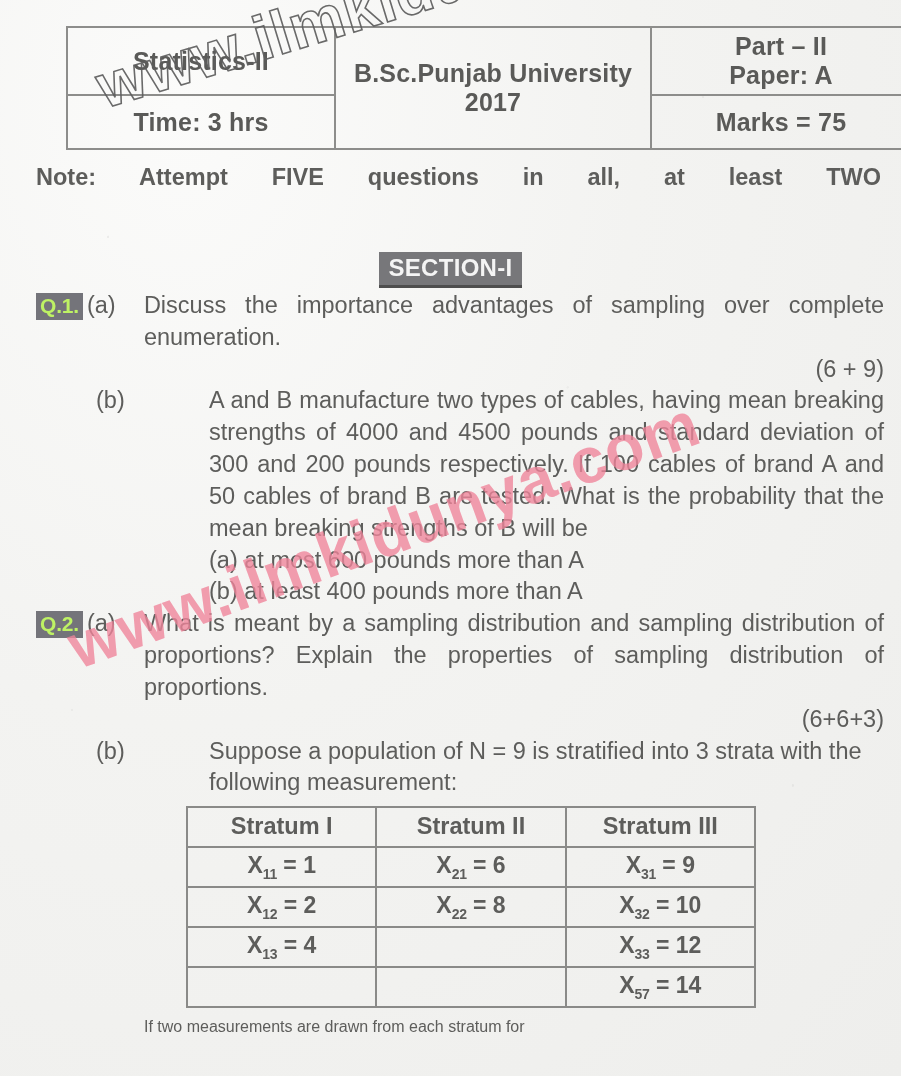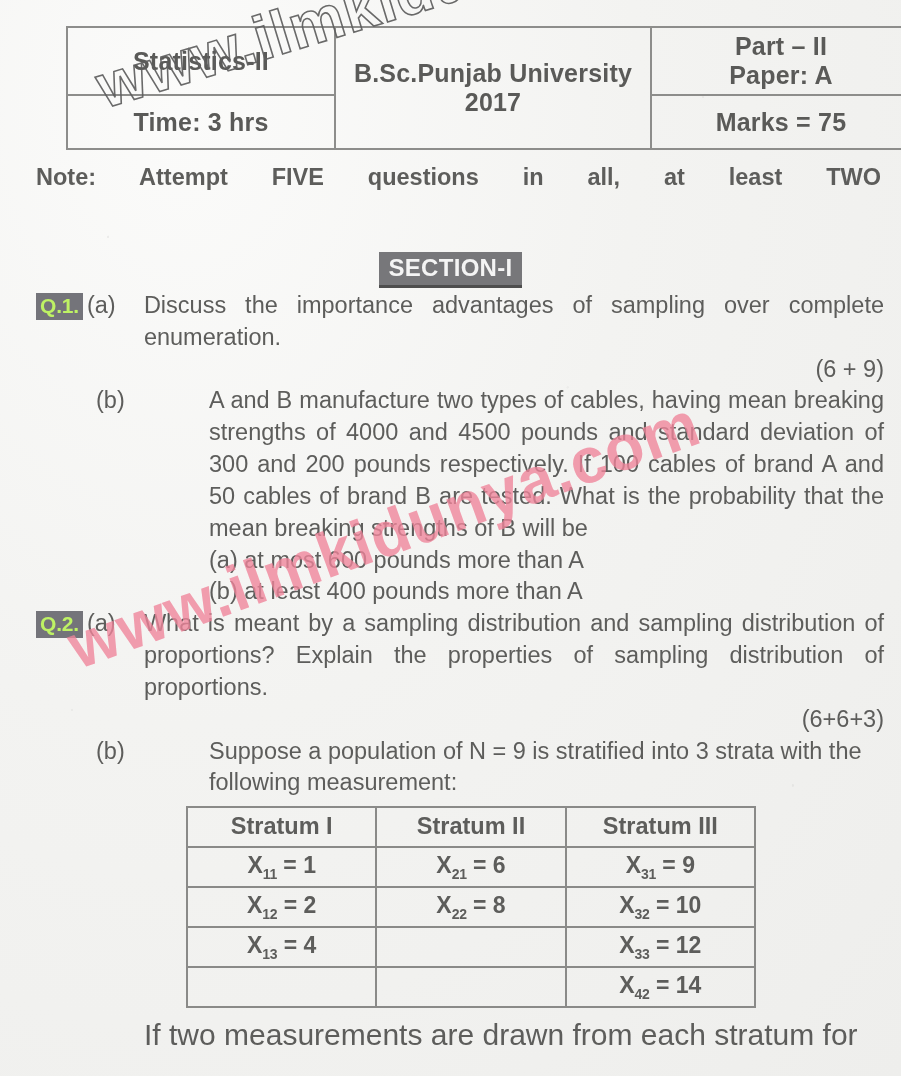--- a/index.html
+++ b/index.html
@@ -176,21 +176,21 @@
     font-size: 14px;
     letter-spacing: -.3px;
   }
 
   
   #closing {
     position: absolute;
     left: 144px;
     top: 1018px;
     width: 740px;
-    font-size: 30px;
+    font-size: 16px;
     color: #5d5d5b;
   }
 
   
   .wm {
     position: absolute;
     pointer-events: none;
     font-weight: bold;
     white-space: nowrap;
     font-family: "Liberation Sans", sans-serif;
@@ -311,21 +311,21 @@
             <td><span>X</span><sub>32</sub><span> = 10</span></td>
           </tr>
           <tr>
             <td><span>X</span><sub>13</sub><span> = 4</span></td>
             <td></td>
             <td><span>X</span><sub>33</sub><span> = 12</span></td>
           </tr>
           <tr>
             <td></td>
             <td></td>
-            <td><span>X</span><sub>42</sub><span> = 14</span></td>
+            <td><span>X</span><sub>57</sub><span> = 14</span></td>
           </tr>
         </tbody>
     </table>
   </div>
 
   <div id="closing">If two measurements are drawn from each stratum for</div>
 
   <div class="wm" id="wm-top">www.ilmkidunya.com</div>
   <div class="wm" id="wm-mid">www.ilmkidunya.com</div>
 

